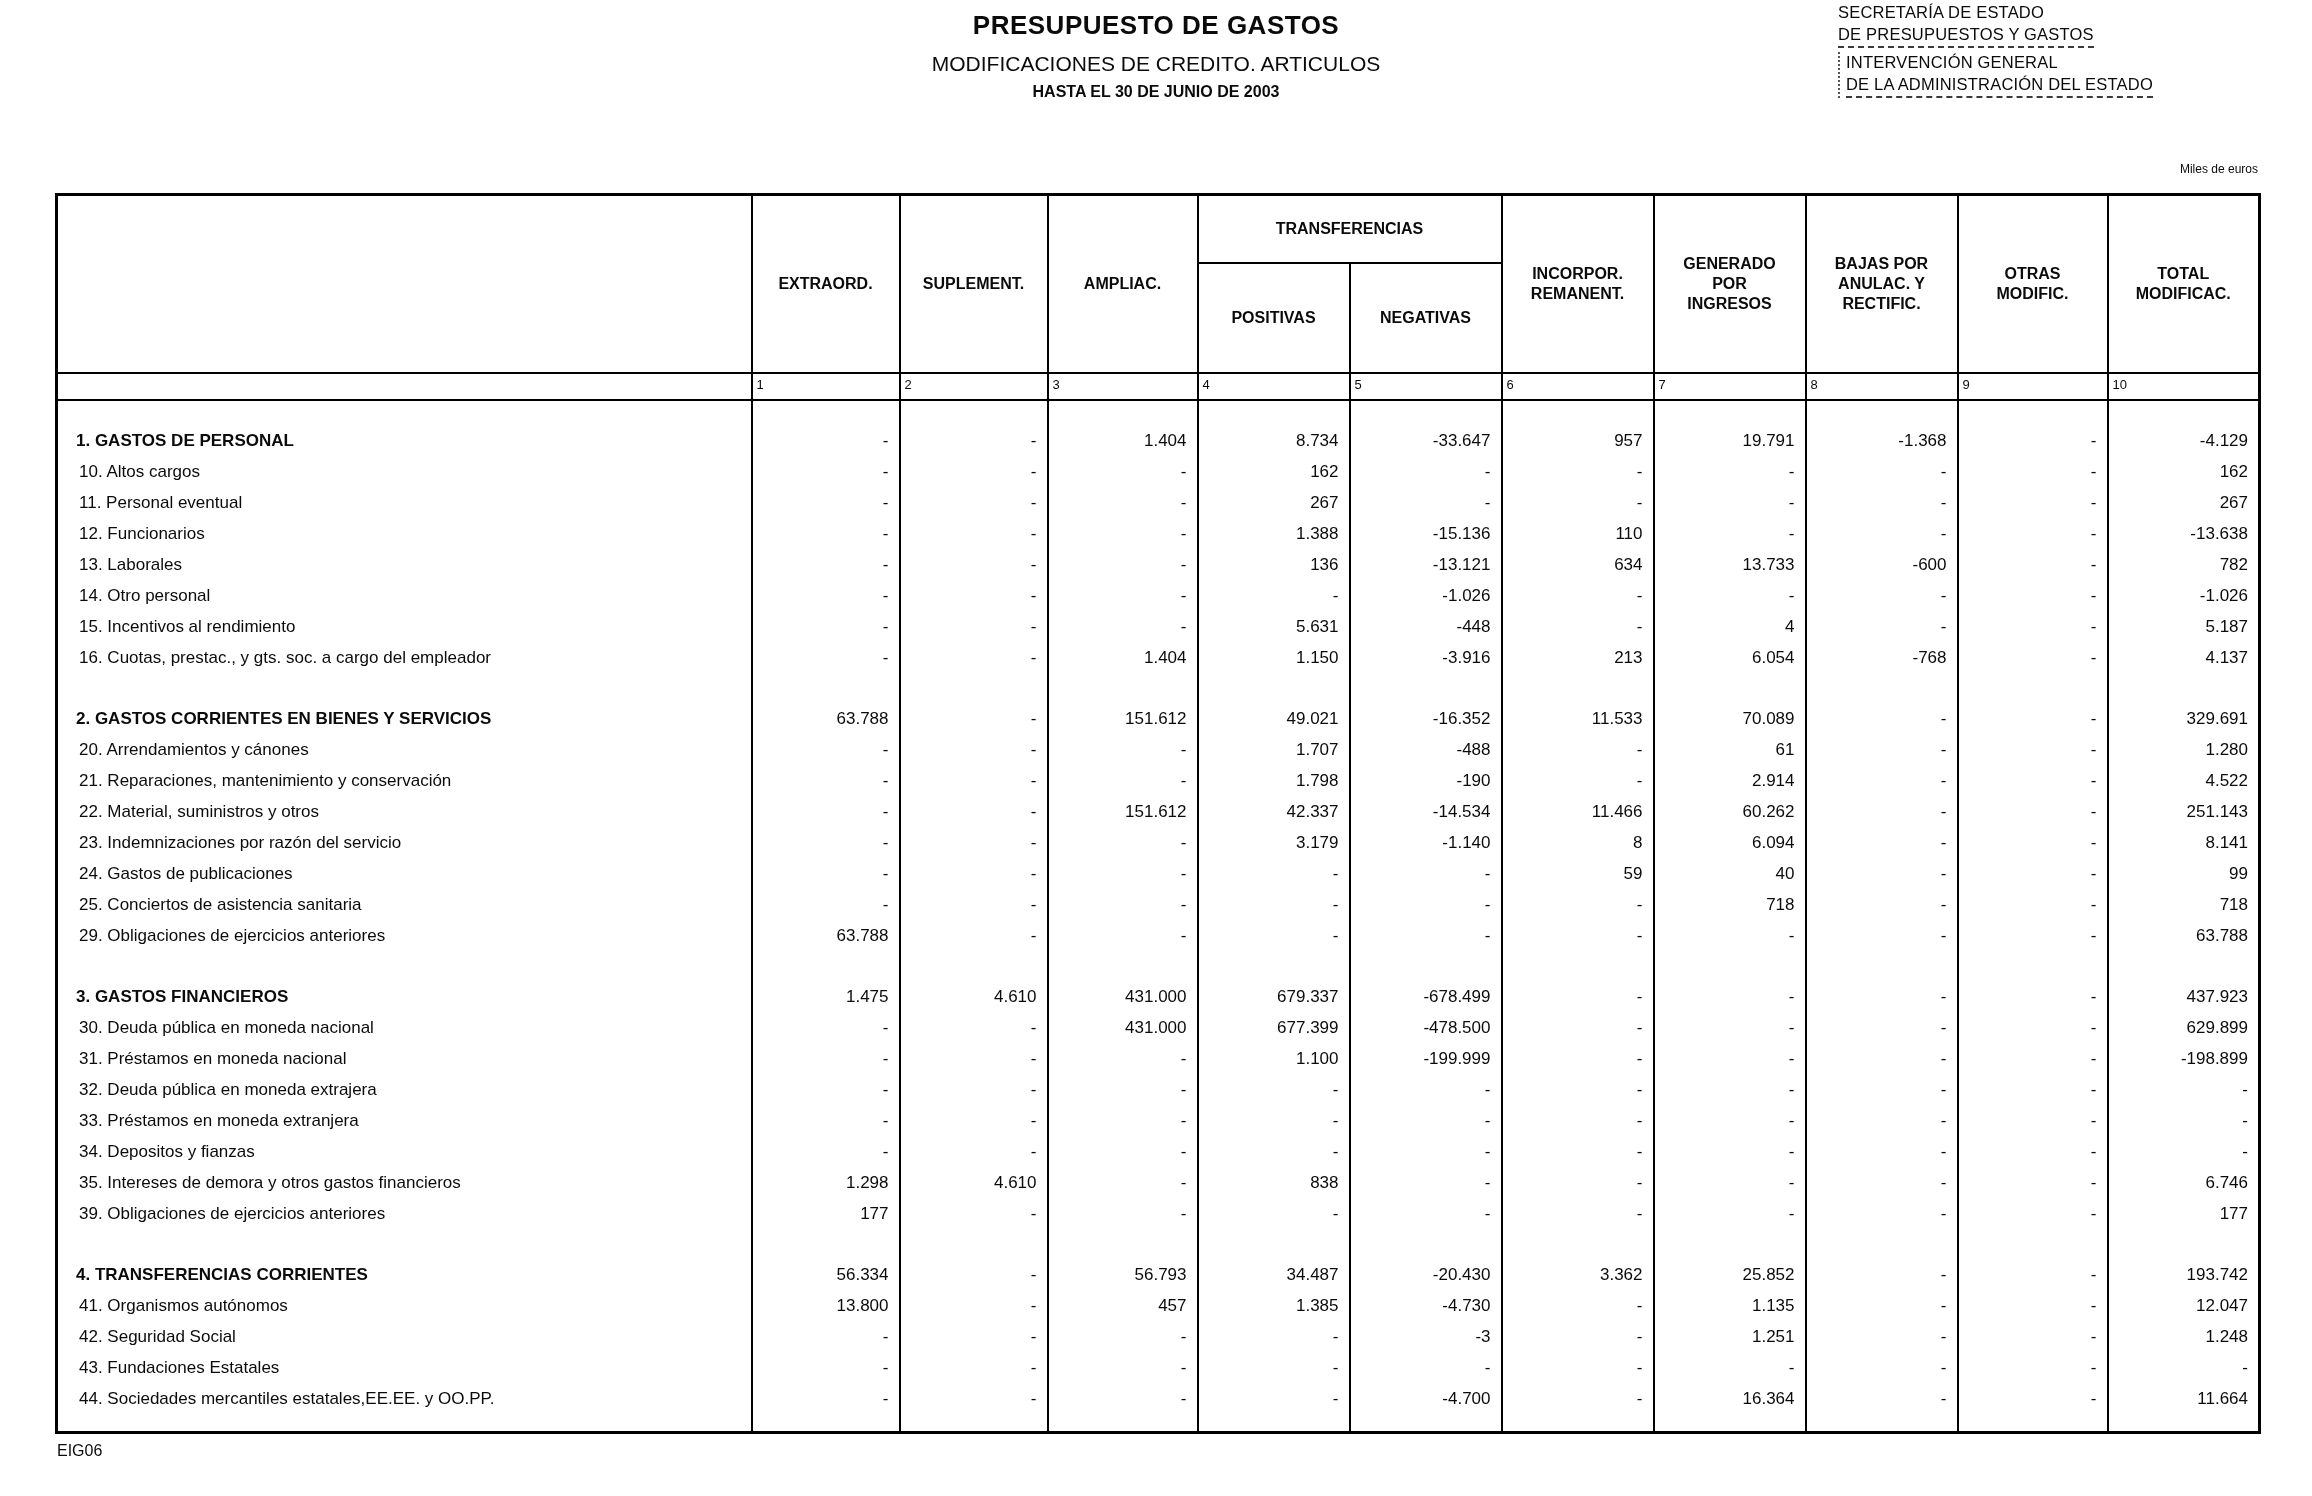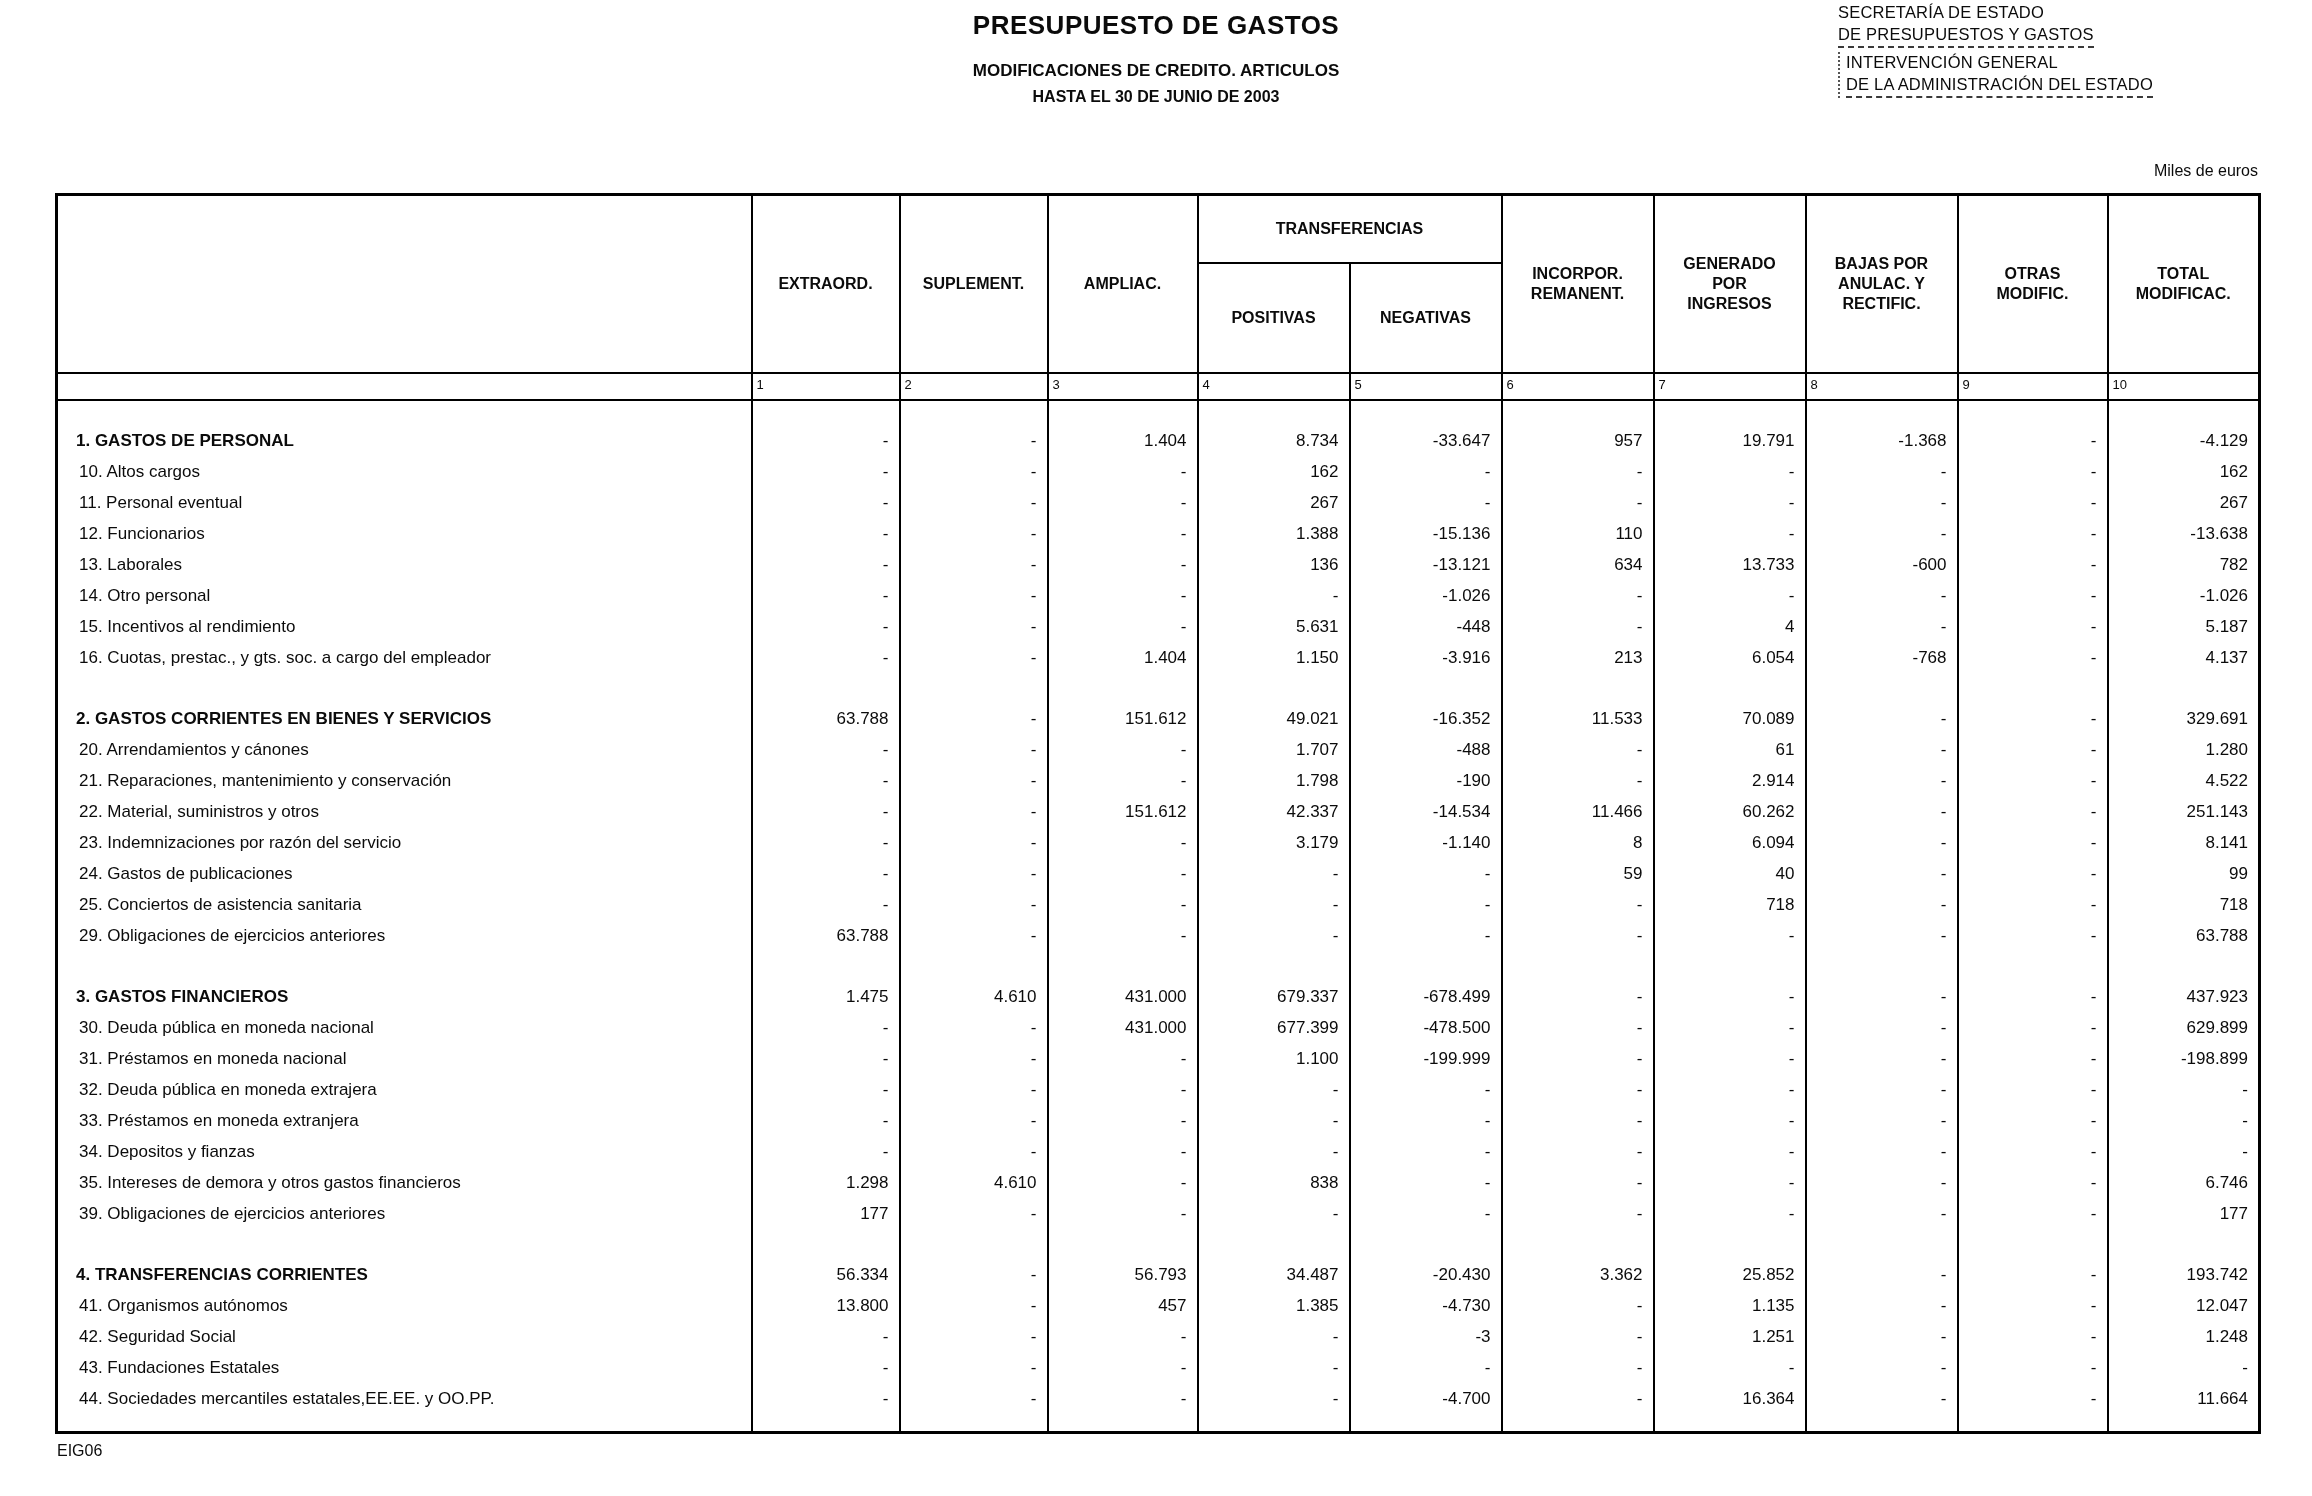--- a/index.html
+++ b/index.html
@@ -14,34 +14,34 @@
   .page { position: relative; width: 2312px; height: 1496px; }
 
   
   .header { position: relative; height: 193px; }
   .title-block {
     position: absolute; left: 50%; top: 10px;
     transform: translateX(-50%);
     text-align: center; width: 700px;
   }
   .title-main  { font-size: 26px; font-weight: bold; letter-spacing: 0.5px; }
-  .title-sub   { font-size: 17px; font-weight: bold; margin-top: 20px; }
+  .title-sub   { font-size: 21px; font-weight: normal; margin-top: 11px; }
   .title-period{ font-size: 16px; font-weight: bold; margin-top: 7px; }
 
   .agency {
     position: absolute; left: 1838px; top: 2px;
     font-size: 16.5px; line-height: 21px; letter-spacing: 0.2px;
   }
   .agency .line { display: block; width: fit-content; padding-bottom: 1px; }
   .agency .underlined { border-bottom: 2px dashed #3a3a3a; }
   .agency .block2 { border-left: 2px dotted #555; padding-left: 6px; margin-top: 4px; }
 
   .units {
     position: absolute; right: 54px; top: 162px;
-    font-size: 16px;
+    font-size: 12px;
   }
 
   
   table.tbl {
     border-collapse: collapse;
     table-layout: fixed;
     width: 2203px;
     margin-left: 55px;
     border: 3px solid #000;
   }

